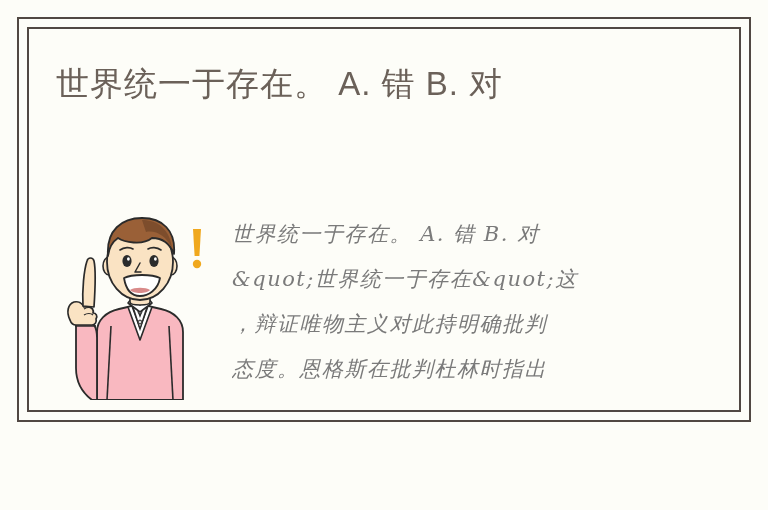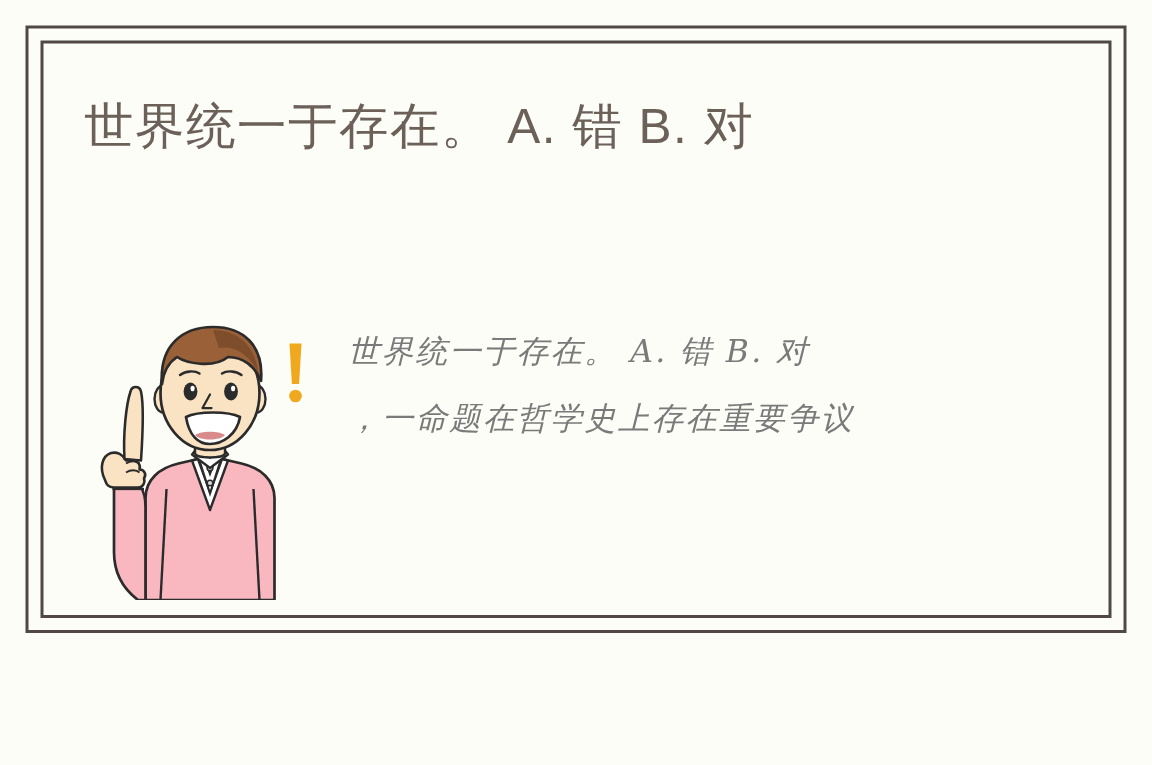--- a/index.html
+++ b/index.html
@@ -165,17 +165,19 @@
 
         <g>
           <path d="M131 21 L139 21 L137.4 48 L132.6 48 Z" fill="#f0a81e"></path>
           <circle cx="135" cy="56" r="4.2" fill="#f0a81e"></circle>
         </g>
       </svg>
     </div>
 
     <div class="body-text">
       <span class="line">世界统一于存在。 A. 错 B. 对</span>
-      <span class="line">，一命题在哲学史上存在重要争议</span>
+      <span class="line">&amp;quot;世界统一于存在&amp;quot;这</span>
+      <span class="line">，辩证唯物主义对此持明确批判</span>
+      <span class="line">态度。恩格斯在批判杜林时指出</span>
     </div>
 
   </div>
 </div>
 
 </body></html>

